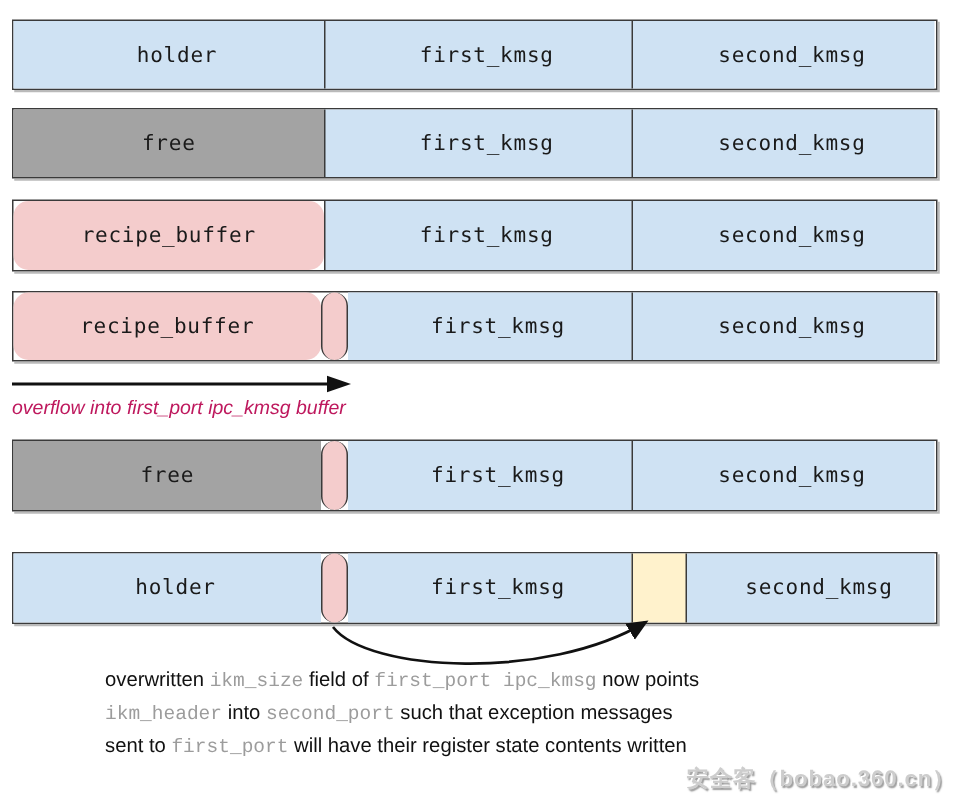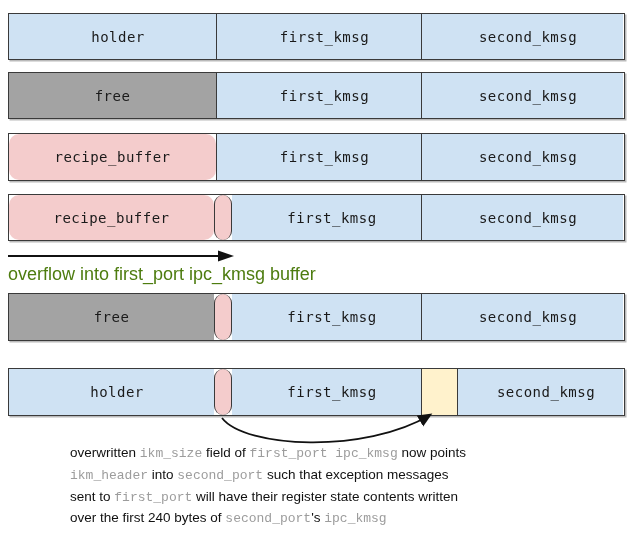--- a/index.html
+++ b/index.html
@@ -9,21 +9,21 @@
        box-shadow:1.5px 1.5px 0 rgba(130,130,130,.55);box-sizing:border-box;}
   .cell{position:absolute;top:0;height:100%;display:flex;align-items:center;justify-content:center;
         box-sizing:border-box;}
   .cell .lbl{font-family:"DejaVu Sans Mono",monospace;font-size:14px;color:#1a1a1a;letter-spacing:.5px;}
   .bl{border-left:1.6px solid #3a3a3a;}
   .br{border-right:1.6px solid #3a3a3a;}
   .c-blue{background:#cfe2f3;padding-left:11px;}
   .c-green{background:#a3a3a3;justify-content:center;}
   .c-pink{background:#f4cccc;border-radius:10px;}
   .c-yellow{background:#fff2cc;}
-  .annot-label{position:absolute;left:8px;top:264px;font-size:18px;color:#4d7c0f;}
+  .annot-label{position:absolute;left:8px;top:264px;font-size:13px;color:#be185d;font-style:italic;}
   .caption{position:absolute;left:70px;top:443px;width:520px;text-align:left;
            font-size:13.5px;line-height:20.8px;color:#111;}
   .caption .mono{font-family:"Liberation Mono",monospace;color:#9c9c9c;font-size:13px;}
   .watermark{position:absolute;right:3px;top:510px;font-size:15px;font-weight:bold;
              color:#cdcdcd;letter-spacing:.5px;white-space:nowrap;
              text-shadow:-1px -1px 0 #ffffff,1px 1px 1px #9a9a9a, 0 0 2px #fff;}
   svg{position:absolute;overflow:visible;}
 </style>
 </head>
 <body>
@@ -118,17 +118,17 @@
         <path d="M0,0 L8,3.5 L0,7 z" fill="#111"></path>
       </marker>
     </defs>
     <path d="M 52 10 C 75 40, 195 46, 260 7" fill="none" stroke="#111" stroke-width="1.8" marker-end="url(#ah)"></path>
   </svg>
 
   <div class="caption">
     <div><span>overwritten </span><span class="mono">ikm_size</span><span> field of </span><span class="mono">first_port ipc_kmsg</span><span> now points</span></div>
     <div><span class="mono">ikm_header</span><span> into </span><span class="mono">second_port</span><span> such that exception messages</span></div>
     <div><span>sent to </span><span class="mono">first_port</span><span> will have their register state contents written</span></div>
-    <div><span>over the first 240 bytes of </span><span class="mono">second_port</span><span>'s </span><span class="mono">ipc_kmsg</span></div>
   </div>
 
+  <div class="watermark">安全客（bobao.360.cn）</div>
 
 </div>
 
 </body></html>

